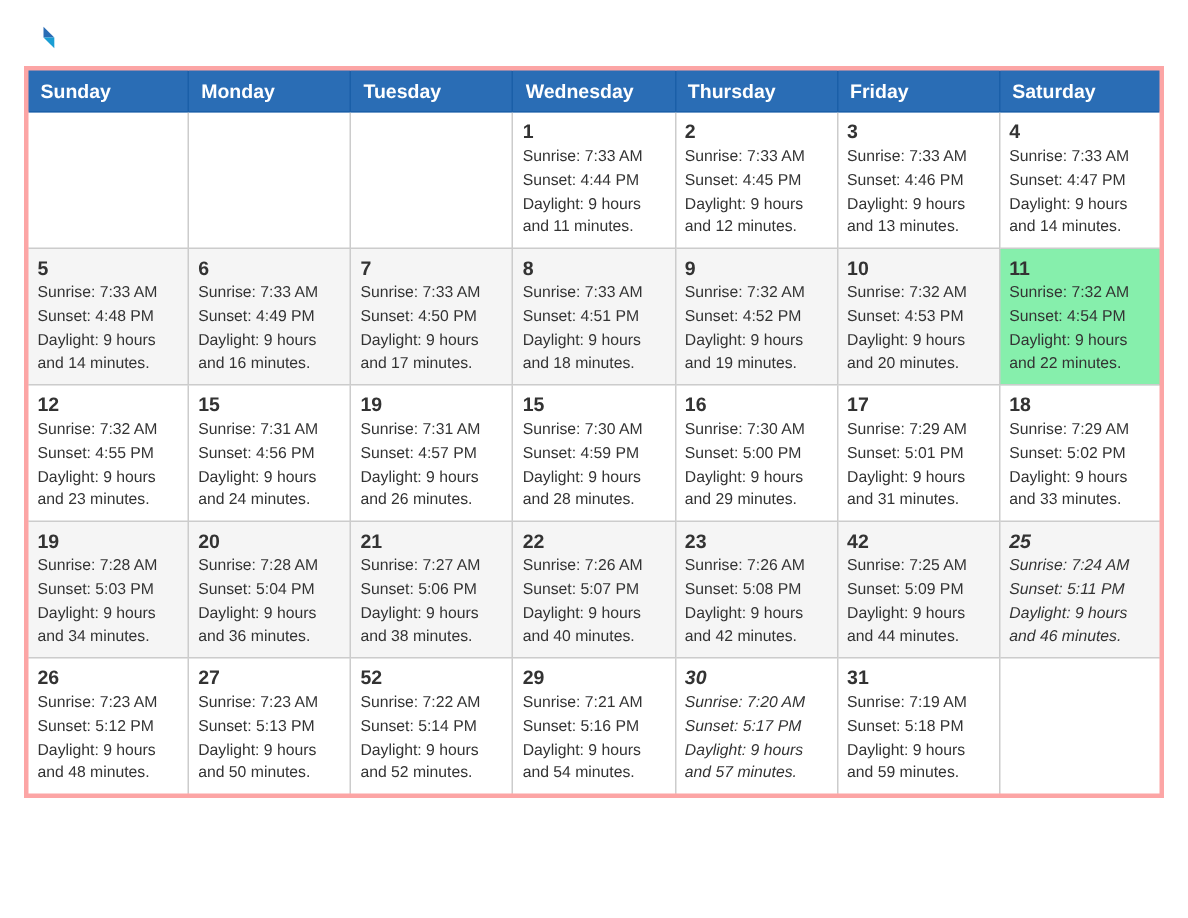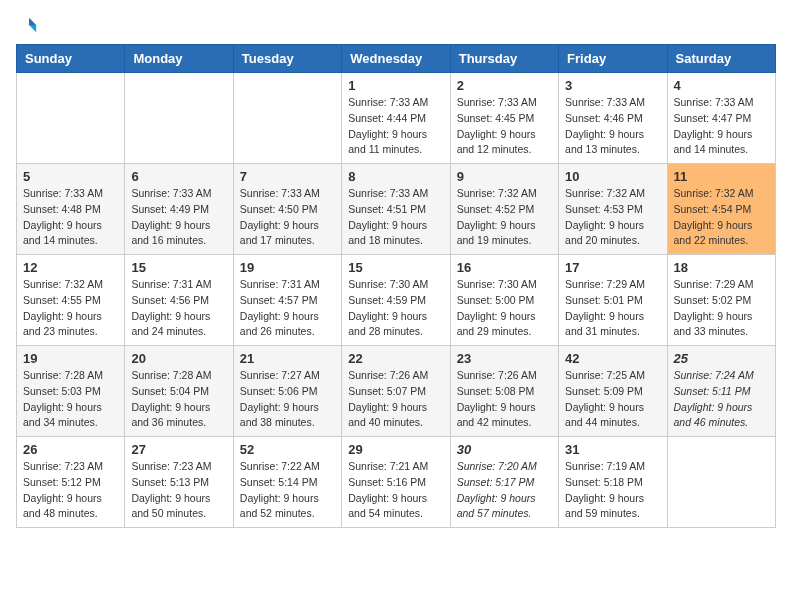--- a/index.html
+++ b/index.html
@@ -49,21 +49,21 @@
       color: #333;
       font-weight: normal;
     }
     .subtitle {
       font-size: 14px;
       color: #555;
     }
     .calendar {
       width: 100%;
       border-collapse: collapse;
-      border: 1px solid #fca5a5;
+      border: 3px solid #fca5a5;
     }
     .calendar th {
       background: #2a6db5;
       color: #fff;
       text-align: left;
       padding: 6px 8px;
       font-size: 13px;
       font-weight: bold;
       border: 1px solid #1a5fa8;
     }
@@ -171,21 +171,21 @@
           <div class="day-info">Sunrise: 7:33 AM<br>Sunset: 4:51 PM<br>Daylight: 9 hours and 18 minutes.</div>
         </td>
         <td style="background: rgb(245, 245, 245);">
           <span class="day-number">9</span>
           <div class="day-info">Sunrise: 7:32 AM<br>Sunset: 4:52 PM<br>Daylight: 9 hours and 19 minutes.</div>
         </td>
         <td style="background: rgb(245, 245, 245);">
           <span class="day-number">10</span>
           <div class="day-info">Sunrise: 7:32 AM<br>Sunset: 4:53 PM<br>Daylight: 9 hours and 20 minutes.</div>
         </td>
-        <td style="background: #fdba74;">
+        <td style="background: #86efac;">
           <span class="day-number">11</span>
           <div class="day-info">Sunrise: 7:32 AM<br>Sunset: 4:54 PM<br>Daylight: 9 hours and 22 minutes.</div>
         </td>
       </tr>
       <tr>
         <td style="background: rgb(255, 255, 255);">
           <span class="day-number">12</span>
           <div class="day-info">Sunrise: 7:32 AM<br>Sunset: 4:55 PM<br>Daylight: 9 hours and 23 minutes.</div>
         </td>
         <td style="background: rgb(255, 255, 255);">

